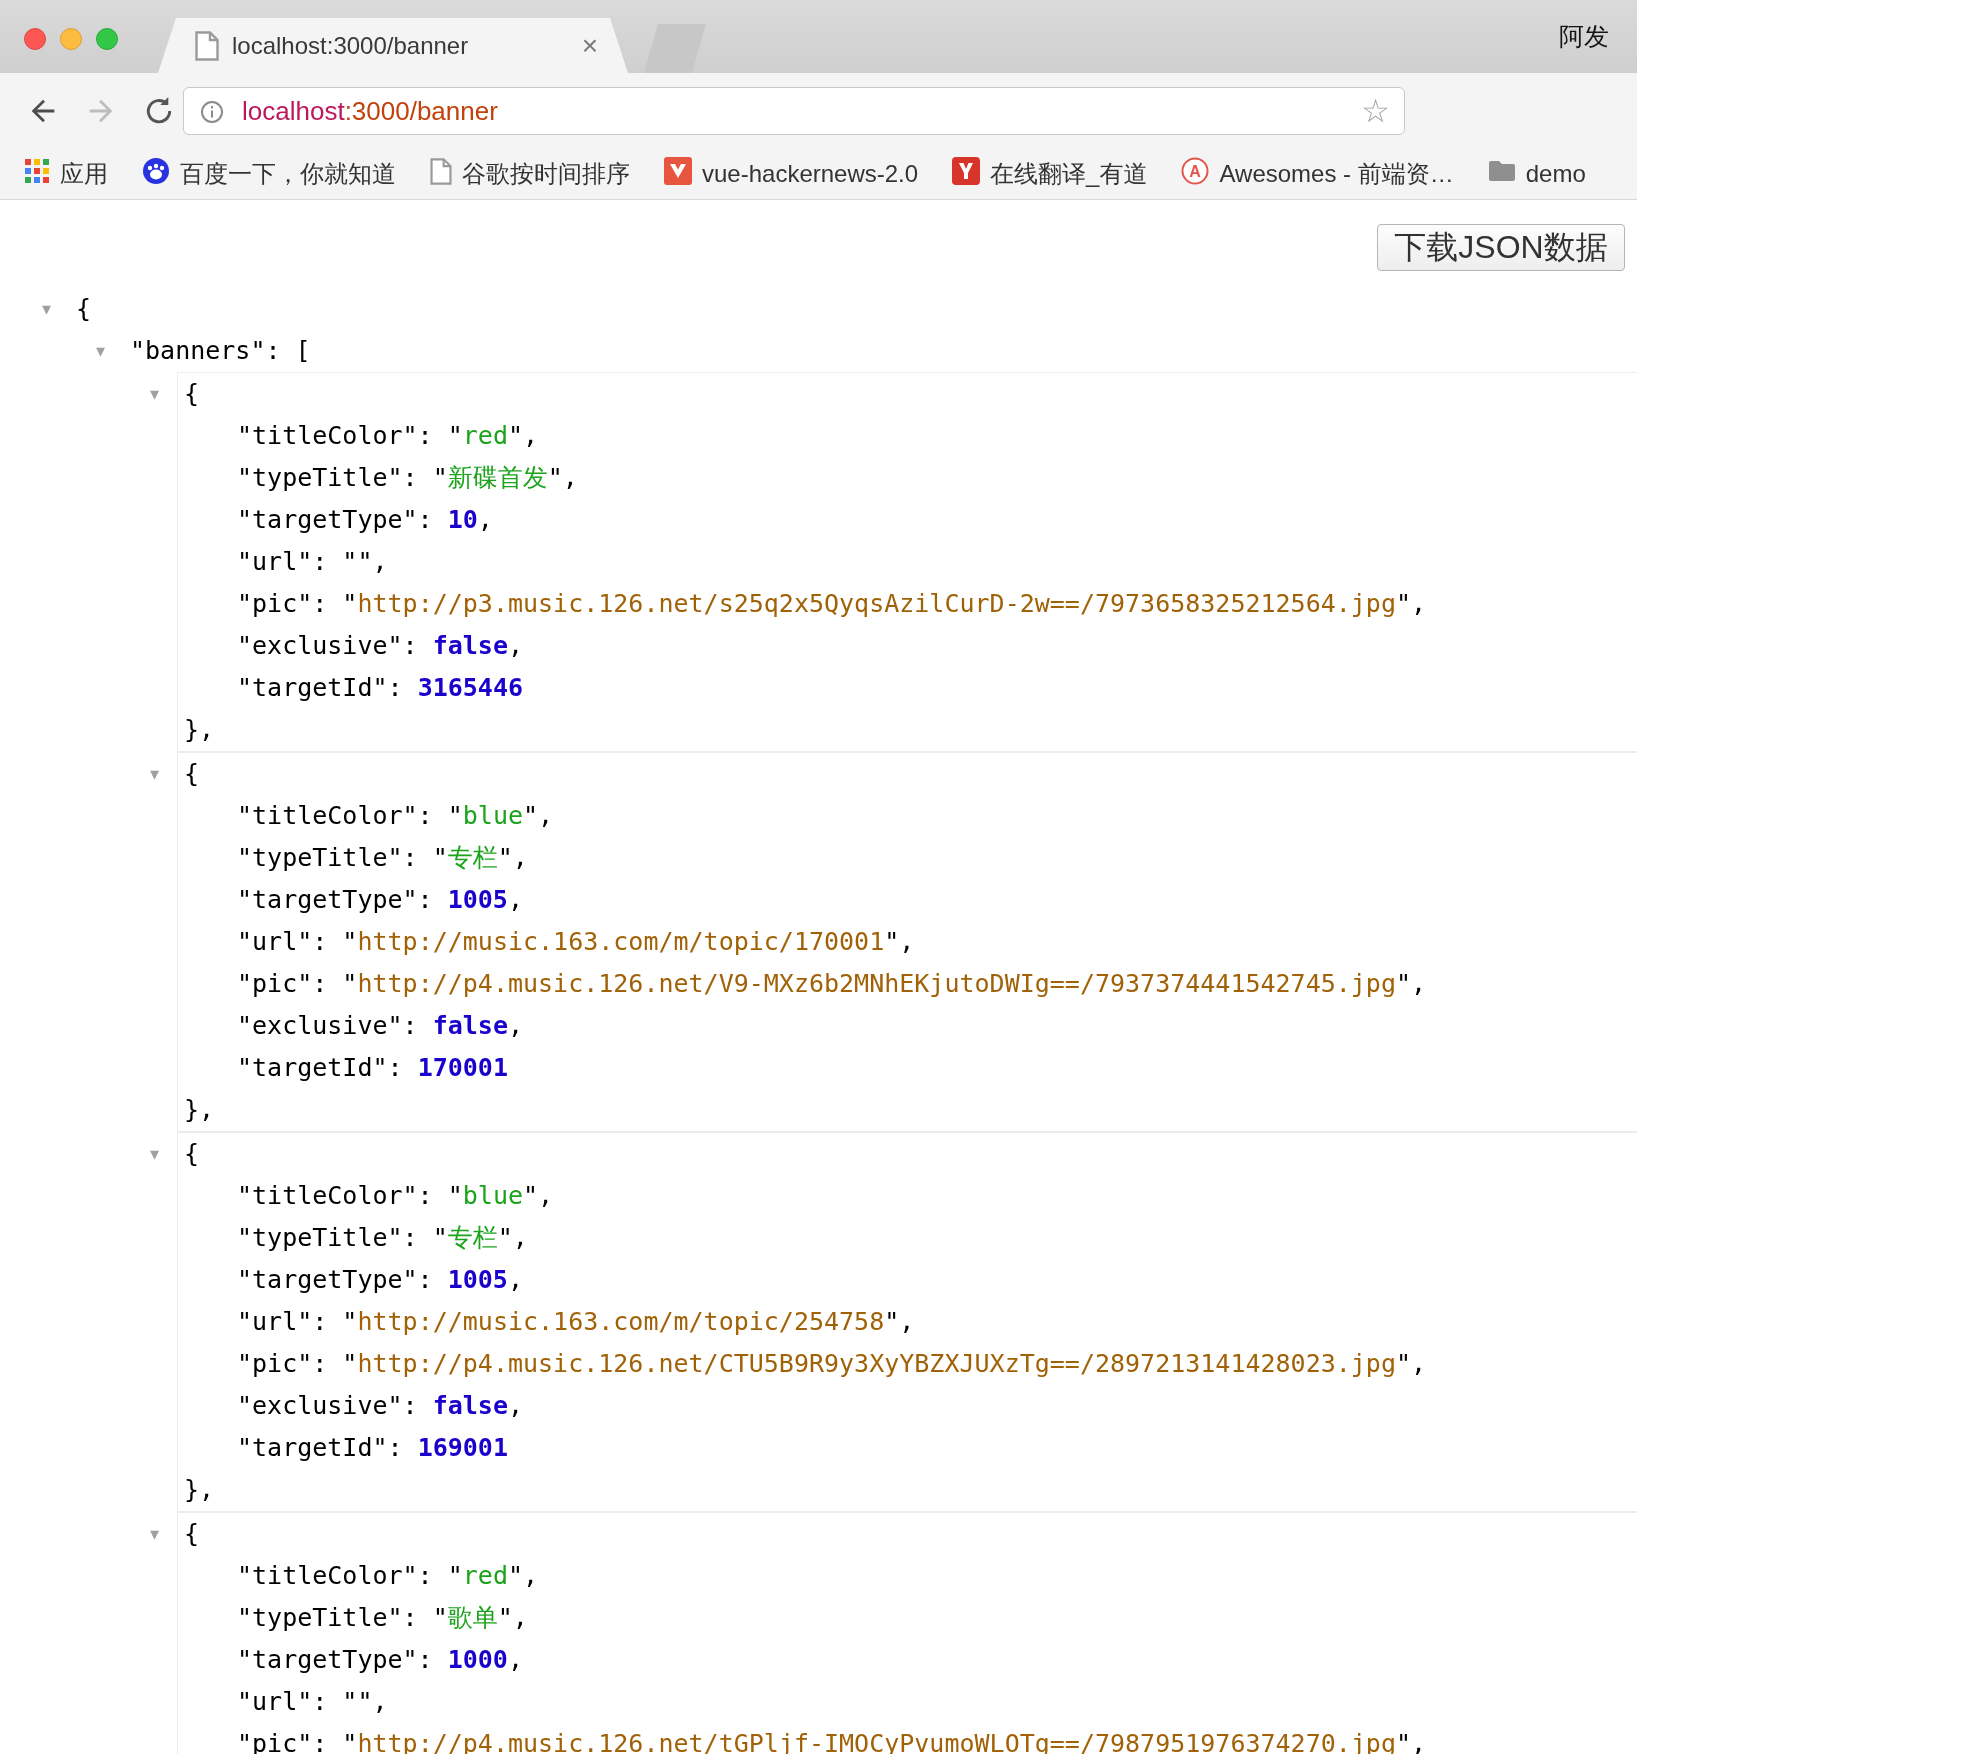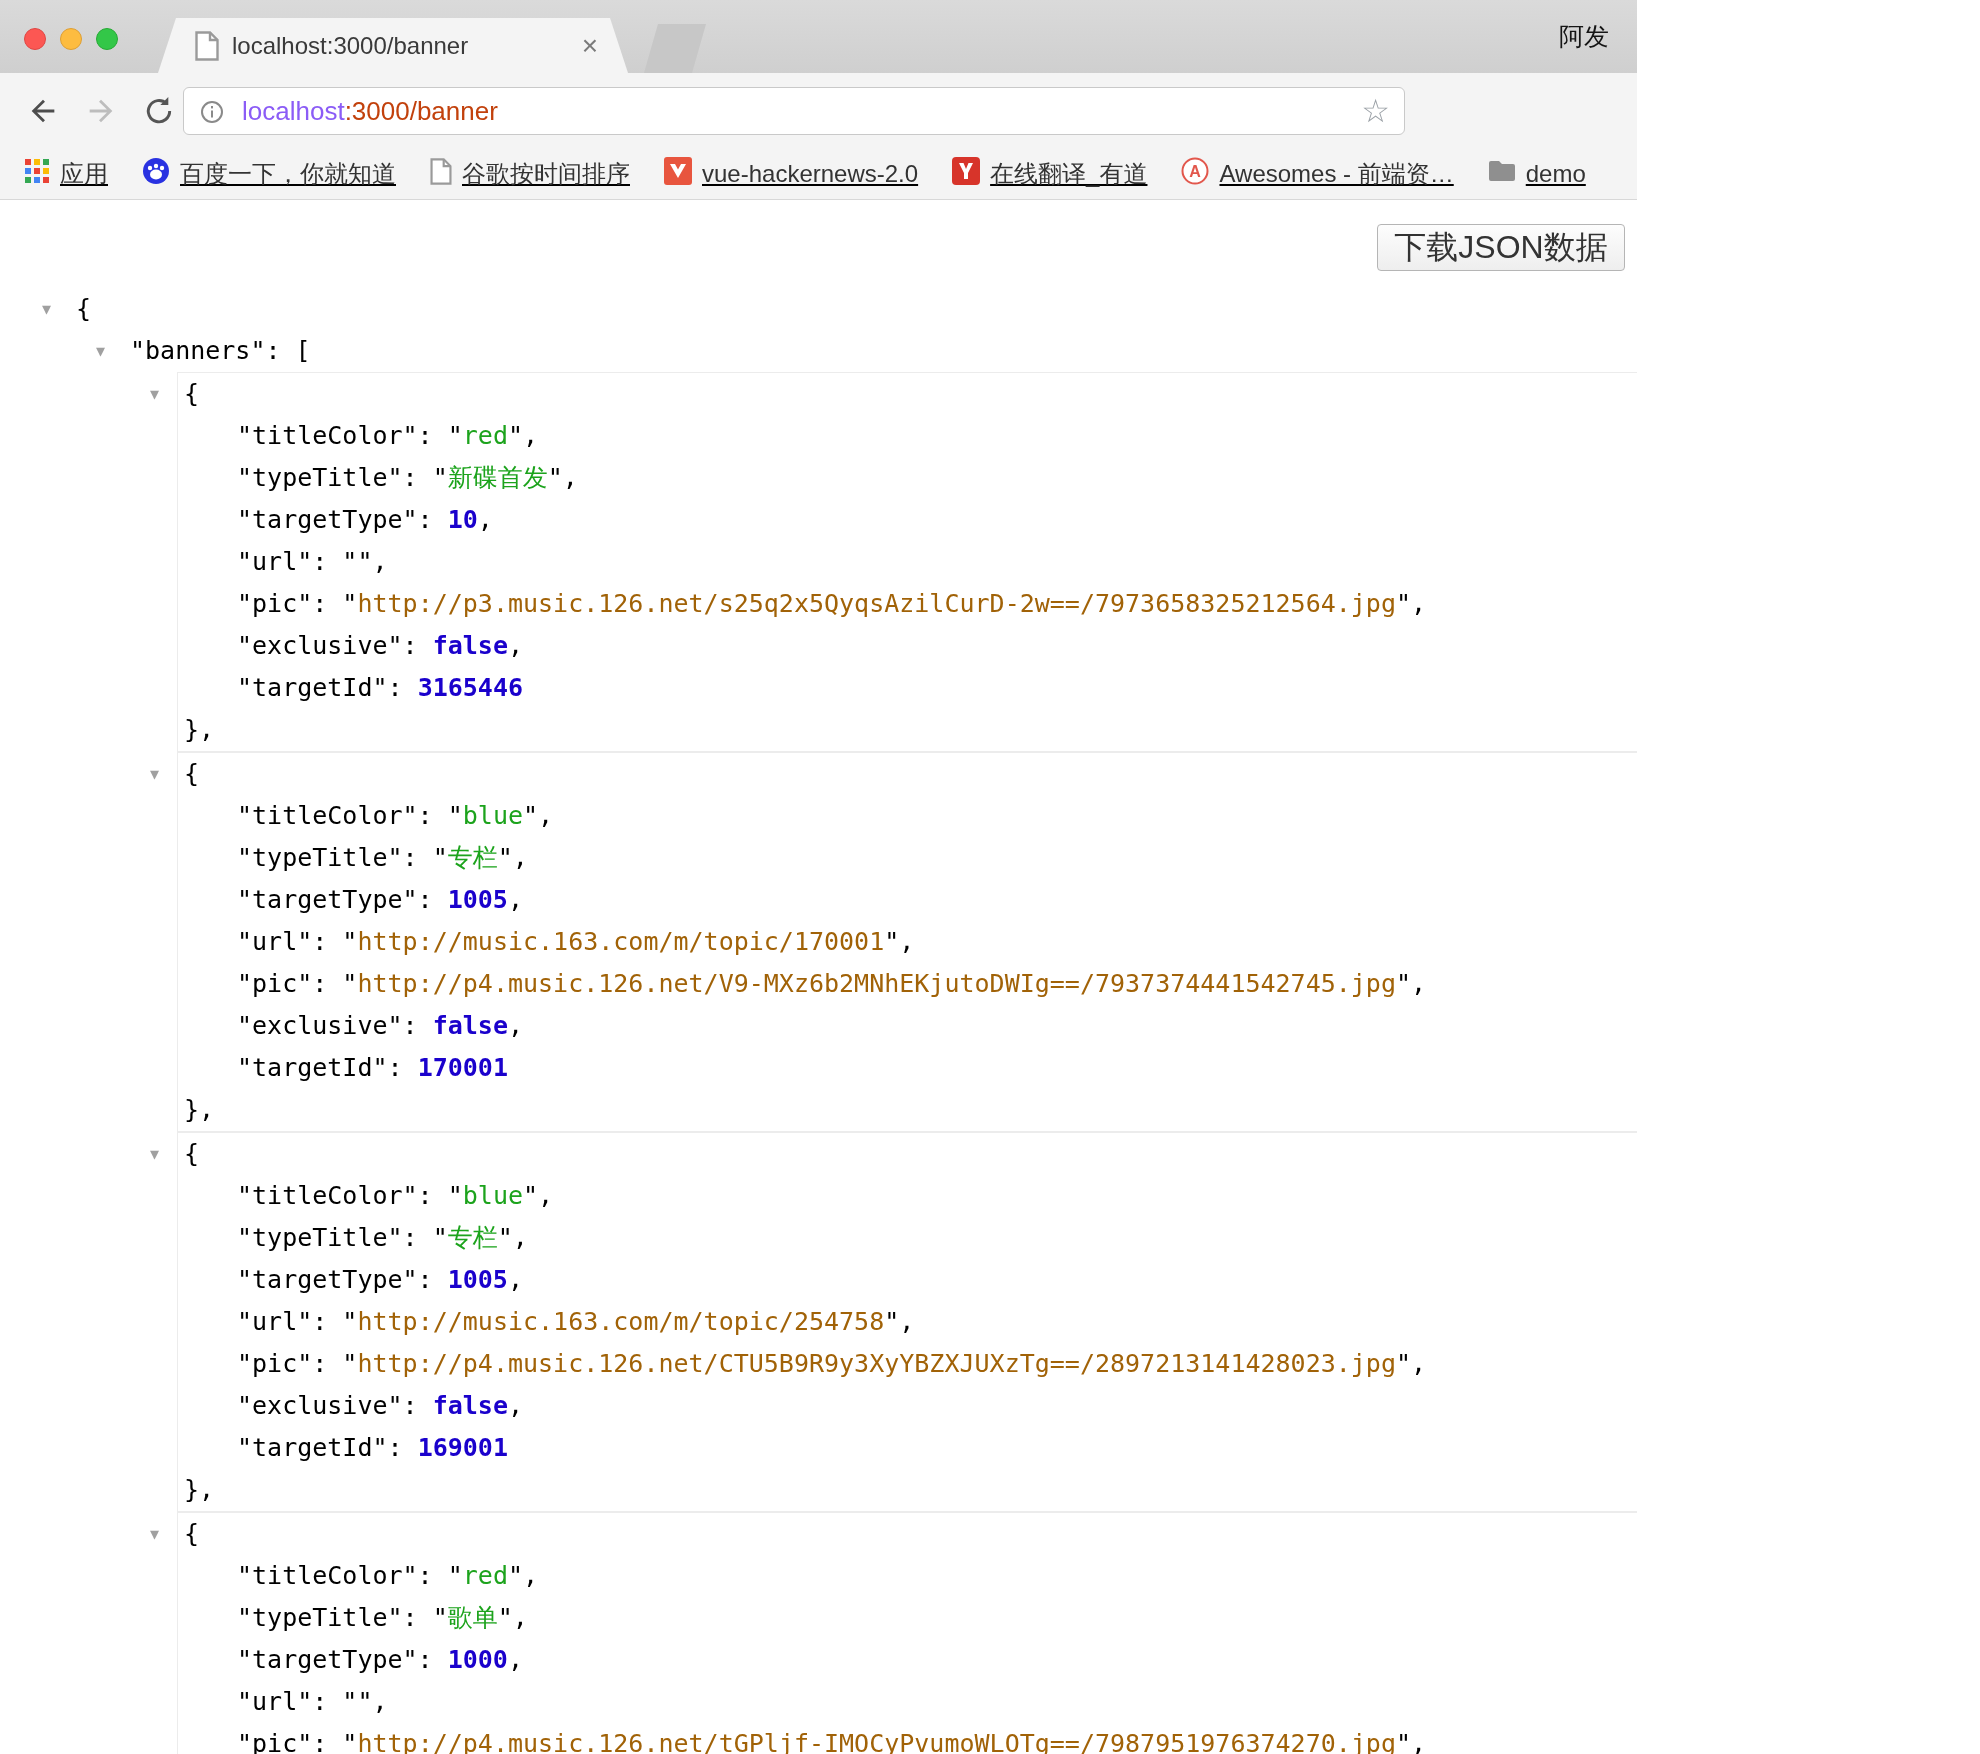--- a/index.html
+++ b/index.html
@@ -29,33 +29,33 @@
   .navbtn { position:absolute; top:15px; width:46px; height:46px; display:flex; align-items:center;
             justify-content:center; cursor:pointer; }
   .nav-back    { left:20px; }
   .nav-forward { left:78px; }
   .nav-reload  { left:136px; }
 
   .omnibox { position:absolute; left:183px; top:14px; width:1222px; height:48px; background:#fff;
              border:1px solid #c9c9c9; border-radius:6px; cursor:text; }
   .info-icon { position:absolute; left:16px; top:12px; cursor:pointer; }
   .url { position:absolute; left:58px; top:0; line-height:46px; font-size:26px; color:#202124; white-space:nowrap; }
-  .url .host { color:#8b5cf6; }
+  .url .host { color:#be185d; }
   .url .path { color:#c2410c; }
   .star { position:absolute; right:14px; top:0; line-height:46px; font-size:32px; color:#9aa0a6; cursor:pointer; }
 
   .ext-row { position:absolute; left:1422px; top:84px; height:54px; display:flex; align-items:center; gap:13px; }
   .ext { width:42px; height:42px; display:flex; align-items:center; justify-content:center; cursor:pointer; }
   .vimium-v { font-size:30px; font-weight:bold; color:#6a6a6a; font-family:"Liberation Serif", serif; }
   .menu-dots { position:absolute; left:1930px; top:84px; height:54px; width:36px; display:flex; align-items:center;
                justify-content:center; font-size:34px; color:#5f6368; cursor:pointer; }
 
   
   .bookmarks { position:absolute; top:149px; left:0; width:100%; height:51px; background:#f4f4f4;
-               border-bottom:1px solid #d8d8d8; display:flex; align-items:center; padding:0 24px; gap:34px;text-decoration:underline; }
+               border-bottom:1px solid #d8d8d8; display:flex; align-items:center; padding:0 24px; gap:34px; }
   .bm { display:flex; align-items:center; gap:10px; font-size:24px; color:#333; white-space:nowrap; cursor:pointer; }
   .bm-spacer { flex:1; }
   .bm-chevron { font-size:28px; color:#666; cursor:pointer; margin-right:6px; }
 
   
   .content { position:absolute; top:200px; left:0; width:100%; height:1554px; background:#fff; }
   .btn { position:absolute; top:24px; height:47px; font-size:32px; color:#333;
          background:linear-gradient(#fdfdfd,#eeeeee); border:1px solid #b5b5b5; border-radius:4px;
          display:flex; align-items:center; justify-content:center; cursor:pointer; }
   .btn-download { left:1377px; width:248px; }

